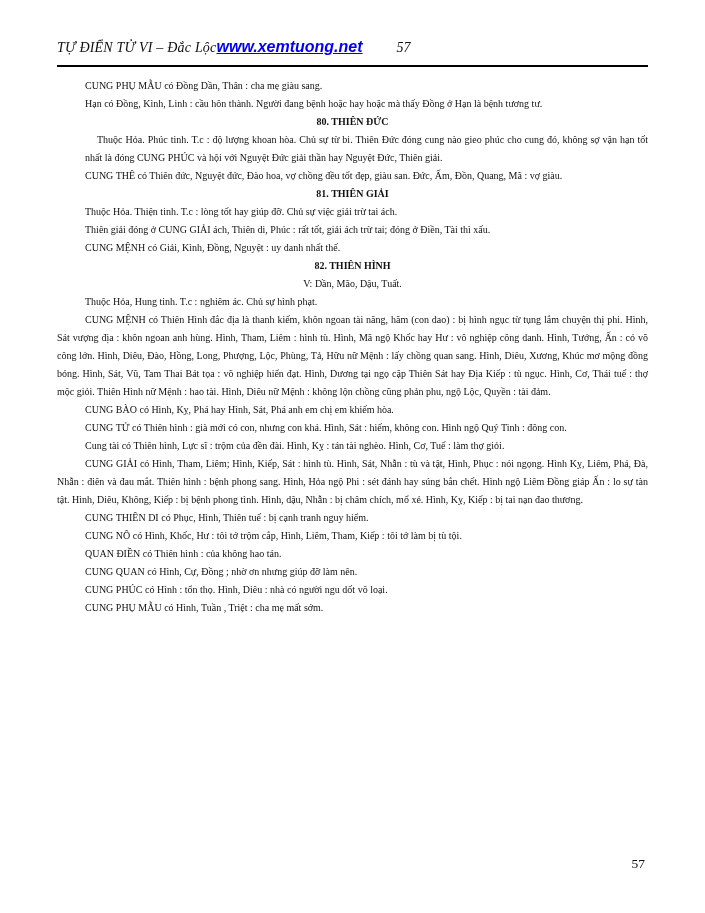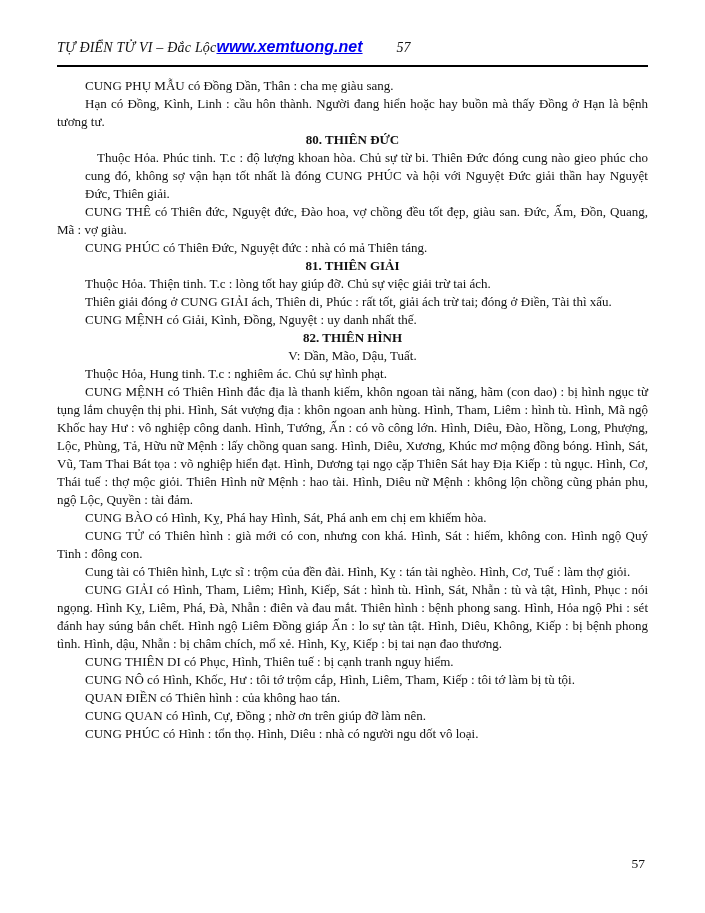--- a/index.html
+++ b/index.html
@@ -38,21 +38,21 @@
     cursor: pointer;
   }
   .header-page-number { font-size: 14px; }
   .header-rule {
     margin-top: 9px;
     border-top: 2px solid #000000;
     height: 0;
   }
   .content {
     margin-top: 10px;
-    font-size: 13px;
+    font-size: 10px;
     line-height: 18px;
     text-align: justify;
   }
   .content p { margin: 0; }
   .paragraph { text-indent: 28px; }
   .paragraph.block-indent { margin-left: 28px; text-indent: 12px; }
   .heading {
     text-align: center;
     font-weight: 700;
     text-indent: 0;
@@ -77,41 +77,41 @@
     <span class="header-right">
       <a class="website-link" style="color: rgb(0, 0, 238);">www.xemtuong.net</a>
       <span class="header-page-number">57</span>
     </span>
   </div>
 
   <div class="header-rule"></div>
 
   <div class="content">
       <p class="paragraph">CUNG PHỤ MẪU  có Đồng Dần, Thân : cha mẹ giàu sang.</p>
-      <p class="paragraph">Hạn có Đồng, Kình, Linh : cầu hôn thành. Người đang hiển hoặc hay buồn mà thấy Đồng ở Hạn là bệnh tương tư.</p>
+      <p class="paragraph">Hạn có Đồng, Kình, Linh : cầu hôn thành. Người đang bệnh hoặc hay hoặc mà thấy Đồng ở Hạn là bệnh tương tư.</p>
       <p class="heading">80. THIÊN ĐỨC</p>
       <p class="paragraph block-indent">Thuộc Hỏa. Phúc tinh. T.c : độ lượng khoan hòa. Chủ sự từ bi. Thiên Đức đóng cung nào gieo phúc cho cung đó, không sợ vận hạn tốt nhất là đóng CUNG PHÚC và hội với Nguyệt Đức giải thần hay Nguyệt Đức, Thiên giải.</p>
       <p class="paragraph">CUNG THÊ có Thiên đức, Nguyệt đức, Đào hoa, vợ chồng đều tốt đẹp, giàu san. Đức, Ấm, Đồn, Quang, Mã : vợ giàu.</p>
-      <p class="paragraph">CUNG PHÚC có Thiên Đức, Nguyệt đức : nhà có mả Thiên táng.</p>
       <p class="heading">81. THIÊN GIẢI</p>
       <p class="paragraph">Thuộc Hỏa. Thiện tinh. T.c : lòng tốt hay giúp đỡ. Chủ sự việc giải trừ tai ách.</p>
       <p class="paragraph">Thiên giải đóng ở CUNG GIẢI ách, Thiên di, Phúc : rất tốt, giải ách trừ tai; đóng ở Điền, Tài thì xấu.</p>
       <p class="paragraph">CUNG MỆNH có Giải, Kình, Đồng, Nguyệt : uy danh nhất thế.</p>
       <p class="heading">82. THIÊN HÌNH</p>
       <p class="subheading">V: Dần, Mão, Dậu, Tuất.</p>
       <p class="paragraph">Thuộc Hỏa, Hung tinh. T.c : nghiêm ác. Chủ sự hình phạt.</p>
       <p class="paragraph">CUNG MỆNH có Thiên Hình đắc địa là thanh kiếm, khôn ngoan tài năng, hãm (con dao) : bị hình ngục từ tụng lắm chuyện thị phi. Hình, Sát vượng địa : khôn ngoan anh hùng. Hình, Tham, Liêm : hình tù. Hình, Mã ngộ Khốc hay Hư : vô nghiệp công danh. Hình, Tướng, Ấn : có võ công lớn. Hình, Diêu, Đào, Hồng, Long, Phượng, Lộc, Phùng, Tả, Hữu nữ Mệnh : lấy chồng quan sang. Hình, Diêu, Xương, Khúc mơ mộng đồng bóng. Hình, Sát, Vũ, Tam Thai Bát tọa : võ nghiệp hiển đạt. Hình, Dương tại ngọ cặp Thiên Sát hay Địa Kiếp : tù ngục. Hình, Cơ, Thái tuế : thợ mộc giỏi. Thiên Hình nữ Mệnh : hao tài. Hình, Diêu nữ Mệnh : không lộn chồng cũng phản phu, ngộ Lộc, Quyền : tài đảm.</p>
       <p class="paragraph">CUNG BÀO có Hình, Kỵ, Phá hay Hình, Sát, Phá anh em chị em khiếm hòa.</p>
       <p class="paragraph">CUNG TỬ có Thiên hình : già mới có con, nhưng con khá. Hình, Sát : hiếm, không con. Hình ngộ Quý Tinh : đông con.</p>
       <p class="paragraph">Cung tài có Thiên hình, Lực sĩ : trộm của đền đài. Hình, Kỵ : tán tài nghèo. Hình, Cơ, Tuế : làm thợ giỏi.</p>
       <p class="paragraph">CUNG GIẢI có Hình, Tham, Liêm; Hình, Kiếp, Sát : hình tù. Hình, Sát, Nhẫn : tù và tật, Hình, Phục : nói ngọng. Hình Kỵ, Liêm, Phá, Đà, Nhẫn : điên và đau mắt. Thiên hình : bệnh phong sang. Hình, Hỏa ngộ Phi : sét đánh hay súng bắn chết. Hình ngộ Liêm Đồng giáp Ấn : lo sự tàn tật. Hình, Diêu, Không, Kiếp : bị bệnh phong tình. Hình, dậu, Nhẫn : bị châm chích, mổ xẻ. Hình, Kỵ, Kiếp : bị tai nạn đao thương.</p>
       <p class="paragraph">CUNG THIÊN DI có Phục, Hình, Thiên tuế : bị cạnh tranh nguy hiểm.</p>
       <p class="paragraph">CUNG NÔ có Hình, Khốc, Hư : tôi tớ trộm cắp, Hình, Liêm, Tham, Kiếp : tôi tớ làm bị tù tội.</p>
       <p class="paragraph">QUAN ĐIỀN có Thiên hình : của không hao tán.</p>
-      <p class="paragraph">CUNG QUAN có Hình, Cự, Đồng ; nhờ ơn trên giúp đỡ làm nên.</p>
+      <p class="paragraph">CUNG QUAN có Hình, Cự, Đồng ; nhờ ơn nhưng giúp đỡ làm nên.</p>
       <p class="paragraph">CUNG PHÚC có Hình : tổn thọ. Hình, Diêu : nhà có người ngu dốt vô loại.</p>
+      <p class="paragraph">CUNG PHỤ MẪU có Hình, Tuần , Triệt : cha mẹ mất sớm.</p>
     </div>
 
 </div>
 
 <div class="footer">
   <span>57</span>
 </div>
 
 </body></html>

